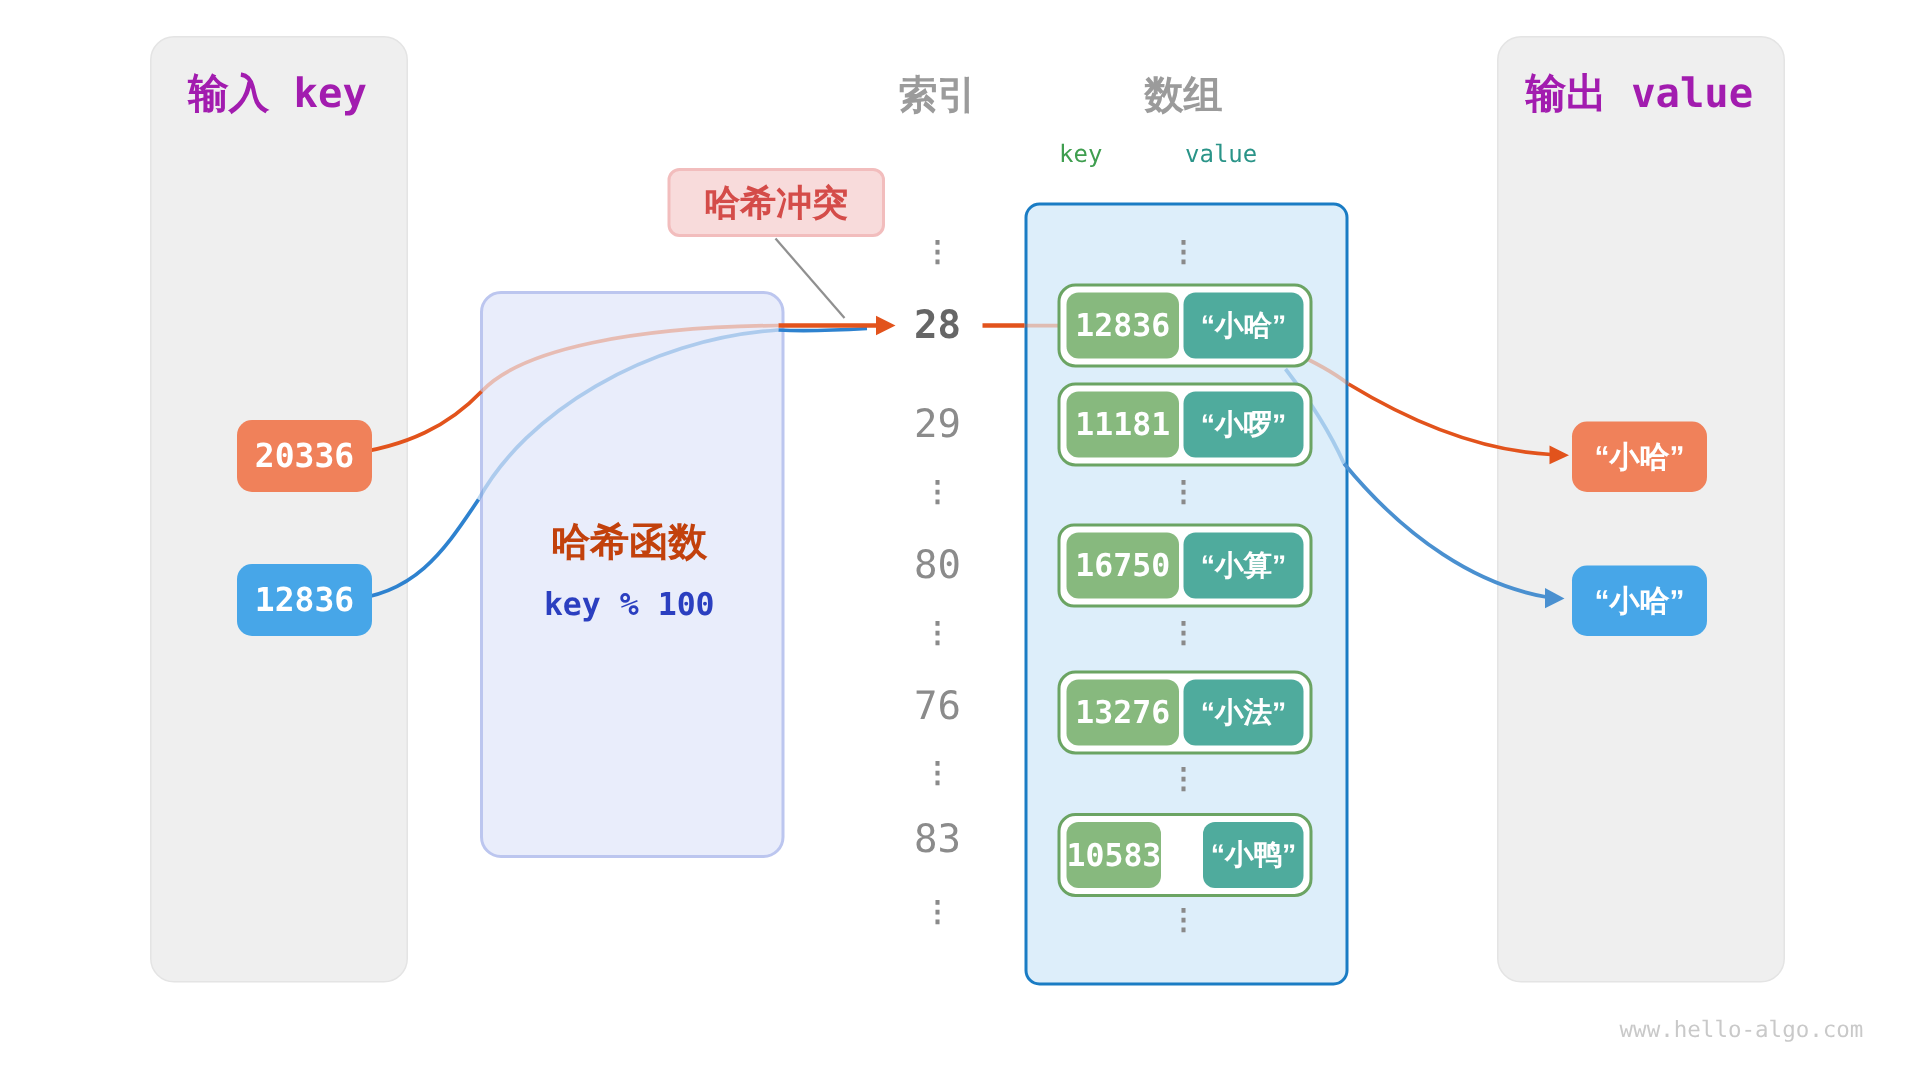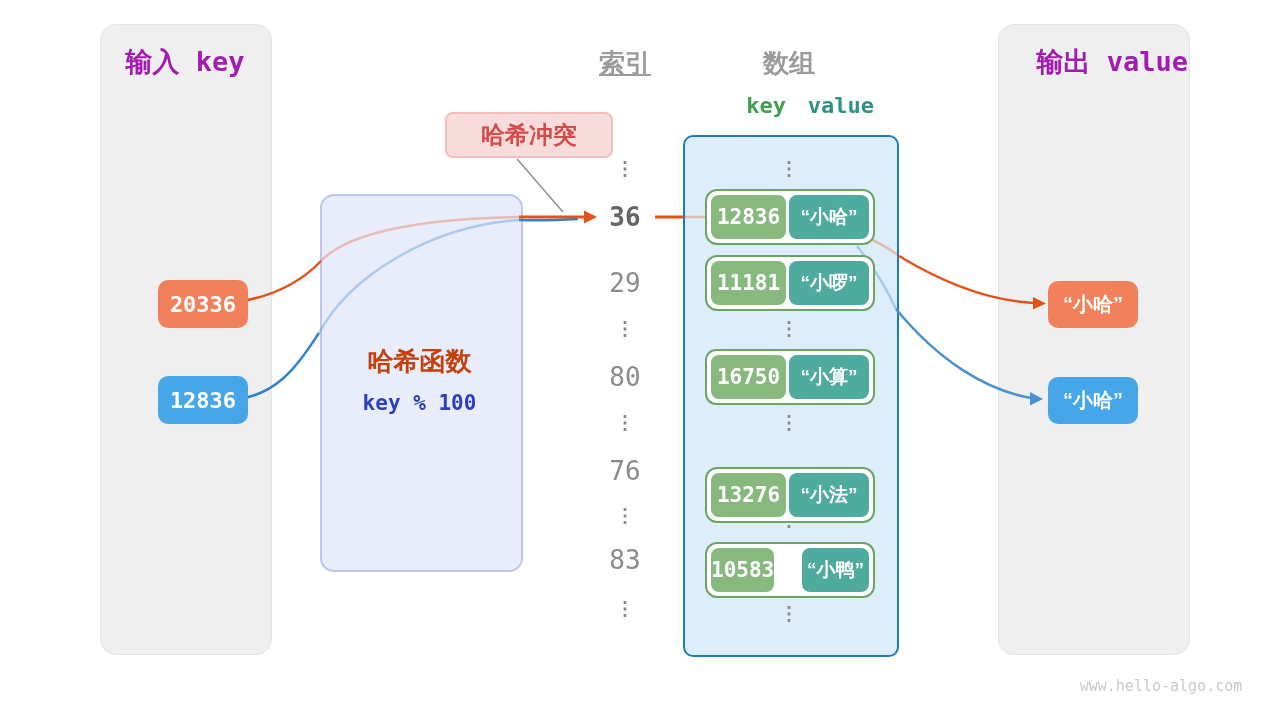--- a/index.html
+++ b/index.html
@@ -20,21 +20,21 @@
   .hash-formula{font-size:21px;font-weight:700;color:#2b3fc0;text-align:center;
                 font-family:"DejaVu Sans Mono",monospace;}
 
   
   .collision{background:#f8dbdb;border:2px solid #f2bdbd;border-radius:8px;
              color:#d44c49;font-size:24px;font-weight:700;display:flex;
              align-items:center;justify-content:center;}
 
   
   .col-header{font-size:26px;font-weight:700;color:#9b9b9b;text-align:center;}
-  .kv-header{font-family:"DejaVu Sans Mono",monospace;font-size:22px;font-weight:700;text-align:right;}
+  .kv-header{font-family:"DejaVu Sans Mono",monospace;font-size:16px;font-weight:400;text-align:left;}
   .kv-key{color:#3f9e4f;} .kv-value{color:#2a9488;}
 
   
   .idx{font-family:"DejaVu Sans Mono",monospace;font-size:26px;color:#8b8b8b;
        text-align:center;width:120px;}
   .idx.em{font-weight:700;color:#666666;}
   .dots{font-size:19px;font-weight:700;color:#8a8a8a;text-align:center;line-height:22px;}
 
   
   .arraybox{background:#ddeefa;border:2.5px solid #1a7cc4;border-radius:10px;}
@@ -92,29 +92,29 @@
     <polygon points="1030,392 1043,399 1030,405.5" fill="#4a90d0"></polygon>
   </svg>
 
   <div class="abs z3 panel-title" style="left:100px;top:44px;width:170px;">输入 key</div>
   <div class="abs z3 chip chip-num chip-orange" style="left:140px;top:280px;">20336</div>
   <div class="abs z3 chip chip-num chip-blue" style="left:140px;top:376px;">12836</div>
 
   <div class="abs z3 hash-title" style="left:320px;top:344px;width:199px;">哈希函数</div>
   <div class="abs z3 hash-formula" style="left:320px;top:391px;width:199px;">key % 100</div>
 
-  <div class="abs z3 collision" style="left:445px;top:112px;width:168px;height:46px;box-sizing:border-box;">哈希冲突</div>
+  <div class="abs z3 collision" style="left:445px;top:112px;width:145px;height:46px;box-sizing:border-box;">哈希冲突</div>
 
-  <div class="abs z3 col-header" style="left:565px;top:46px;width:120px;text-decoration:underline;">索引</div>
+  <div class="abs z3 col-header" style="left:565px;top:46px;width:120px;">索引</div>
   <div class="abs z3 col-header" style="left:729px;top:46px;width:120px;">数组</div>
   <div class="abs z3 kv-header kv-key" style="left:706px;top:93px;width:80px;">key</div>
   <div class="abs z3 kv-header kv-value" style="left:790px;top:93px;width:84px;">value</div>
 
   <div class="abs z3 dots" style="left:565px;top:158px;width:120px;">⋮</div>
-  <div class="abs z3 idx em" style="left:565px;top:202px;">36</div>
+  <div class="abs z3 idx em" style="left:565px;top:202px;">28</div>
   <div class="abs z3 idx" style="left:565px;top:268px;">29</div>
   <div class="abs z3 dots" style="left:565px;top:318px;width:120px;">⋮</div>
   <div class="abs z3 idx" style="left:565px;top:362px;">80</div>
   <div class="abs z3 dots" style="left:565px;top:412px;width:120px;">⋮</div>
   <div class="abs z3 idx" style="left:565px;top:456px;">76</div>
   <div class="abs z3 dots" style="left:565px;top:505px;width:120px;">⋮</div>
   <div class="abs z3 idx" style="left:565px;top:545px;">83</div>
   <div class="abs z3 dots" style="left:565px;top:598px;width:120px;">⋮</div>
 
   <div class="abs z3 dots" style="left:683px;top:158px;width:212px;">⋮</div>
@@ -128,28 +128,28 @@
     <div class="cell cell-val">“小哈”</div>
   </div>
   <div class="abs z3 row" style="left:705px;top:255px;">
     <div class="cell cell-key">11181</div>
     <div class="cell cell-val">“小啰”</div>
   </div>
   <div class="abs z3 row" style="left:705px;top:349px;border-radius:11px;">
     <div class="cell cell-key">16750</div>
     <div class="cell cell-val">“小算”</div>
   </div>
-  <div class="abs z3 row" style="left:705px;top:447px;margin-top:20px;">
+  <div class="abs z3 row" style="left:705px;top:447px;">
     <div class="cell cell-key">13276</div>
     <div class="cell cell-val">“小法”</div>
   </div>
   <div class="abs z3 row" style="left:705px;top:542px;gap:28px;">
     <div class="cell cell-key">10583</div>
     <div class="cell cell-val">“小鸭”</div>
   </div>
 
-  <div class="abs z3 panel-title" style="left:998px;top:44px;width:190px;text-align:right;">输出 value</div>
+  <div class="abs z3 panel-title" style="left:998px;top:44px;width:190px;">输出 value</div>
   <div class="abs z3 chip chip-txt chip-orange" style="left:1048px;top:281px;height:47px;">“小哈”</div>
   <div class="abs z3 chip chip-txt chip-blue" style="left:1048px;top:377px;height:47px;">“小哈”</div>
 
   <div class="abs z3 watermark" style="left:1076px;top:677px;width:170px;text-align:center;">www.hello-algo.com</div>
 
 </div>
 
 </body></html>

